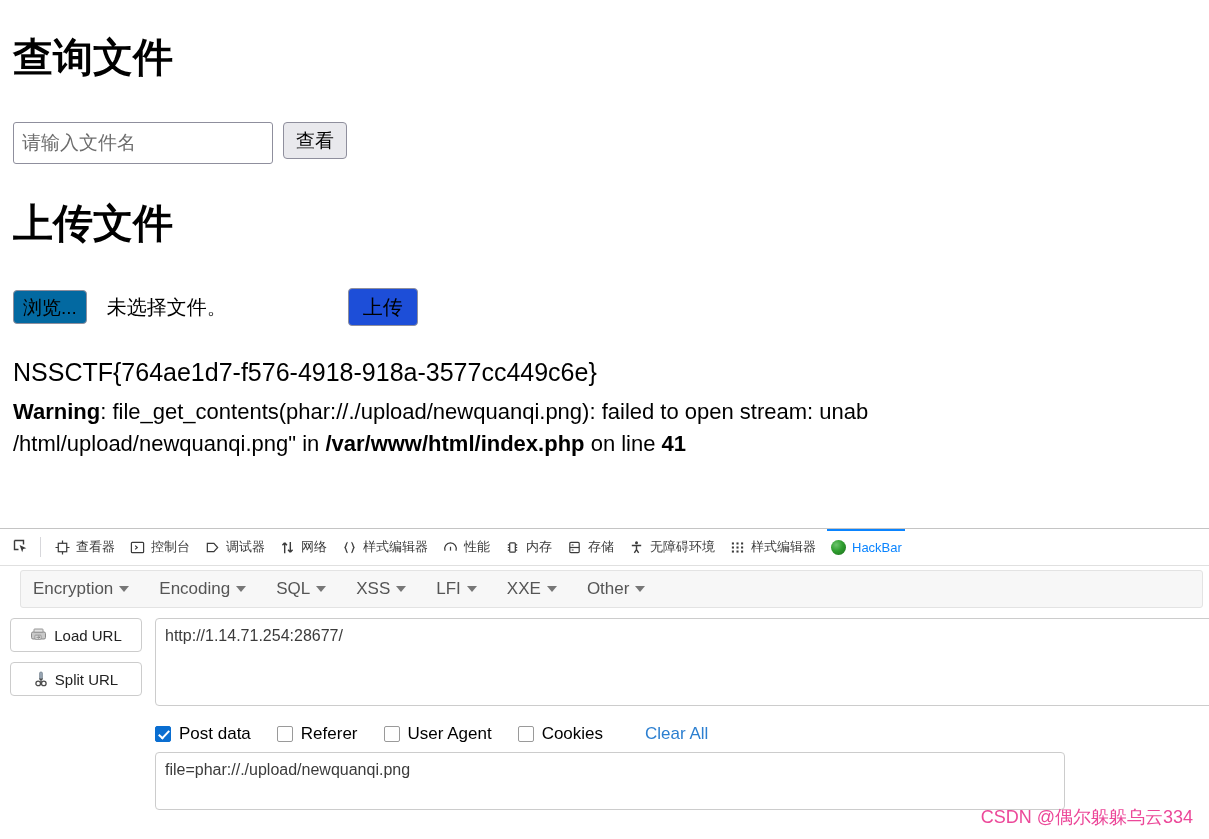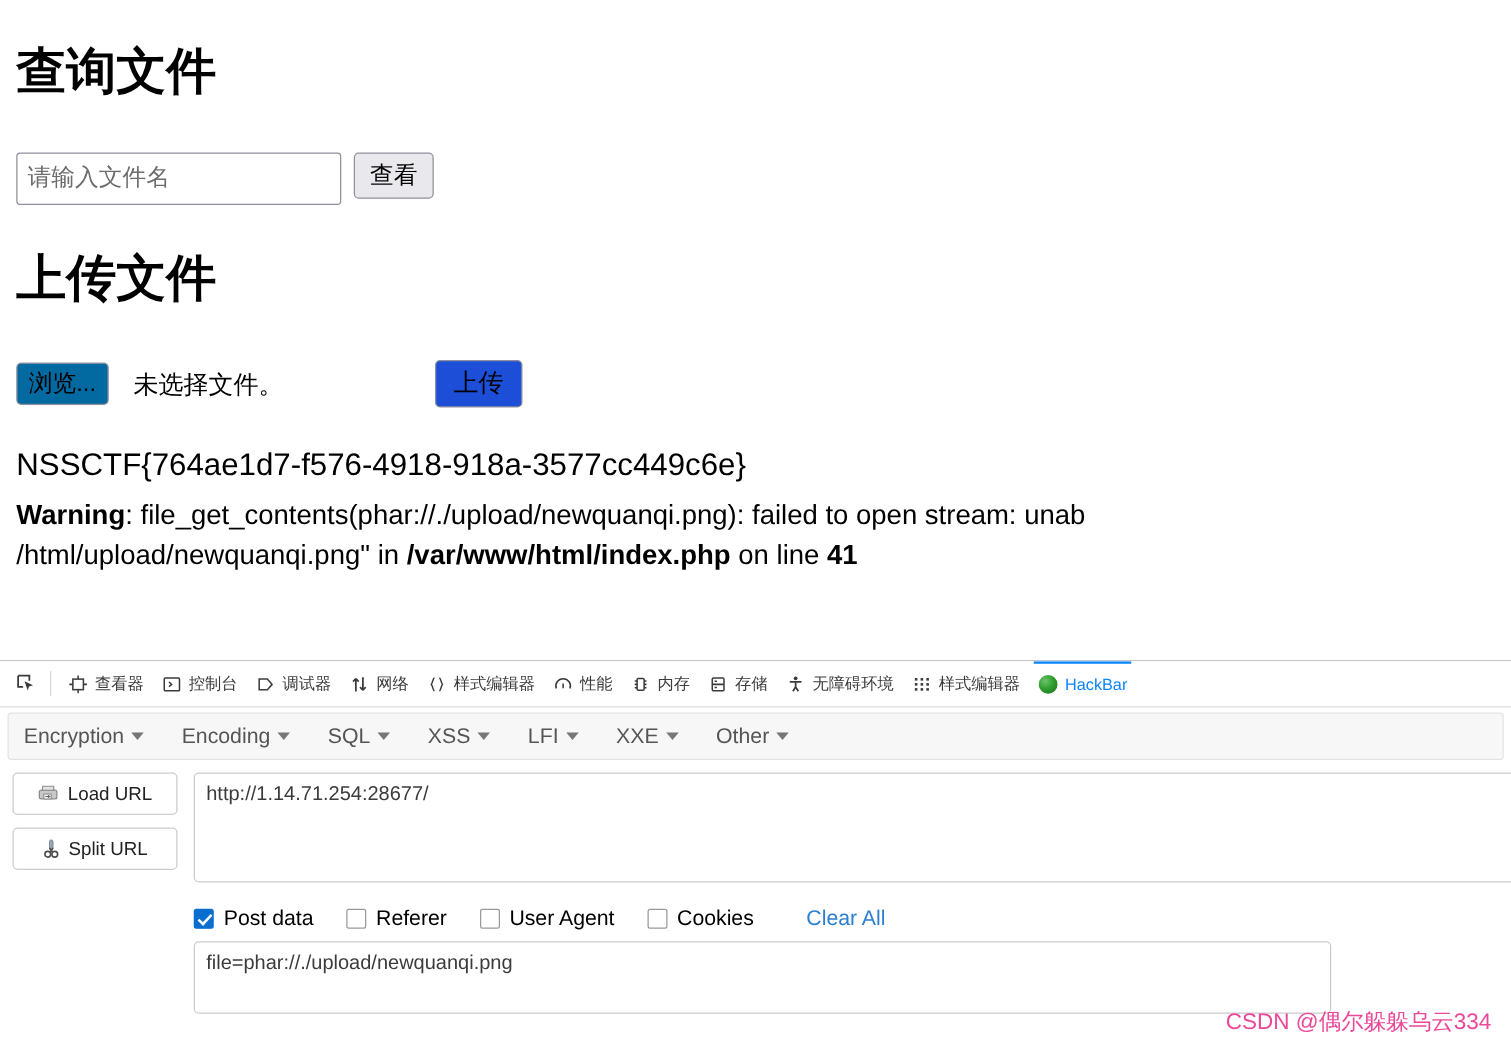--- a/index.html
+++ b/index.html
@@ -143,21 +143,21 @@
   }
   .hb-dot {
     width:15px; height:15px; border-radius:50%;
     background: radial-gradient(circle at 35% 32%, #6ec46e 0%, #2f9e2f 45%, #1d6b1d 100%);
     display:inline-block;
   }
 
   
   .hb-menu {
     height: 38px;
-    margin: 4px 6px 0 6px;
+    margin: 4px 6px 0 20px;
     background:#f7f7f7;
     border:1px solid #e3e3e3;
     border-radius:3px;
     display:flex;
     align-items:center;
     padding-left: 12px;
   }
   .hb-menu-item {
     font-size: 17px;
     color:#555;

